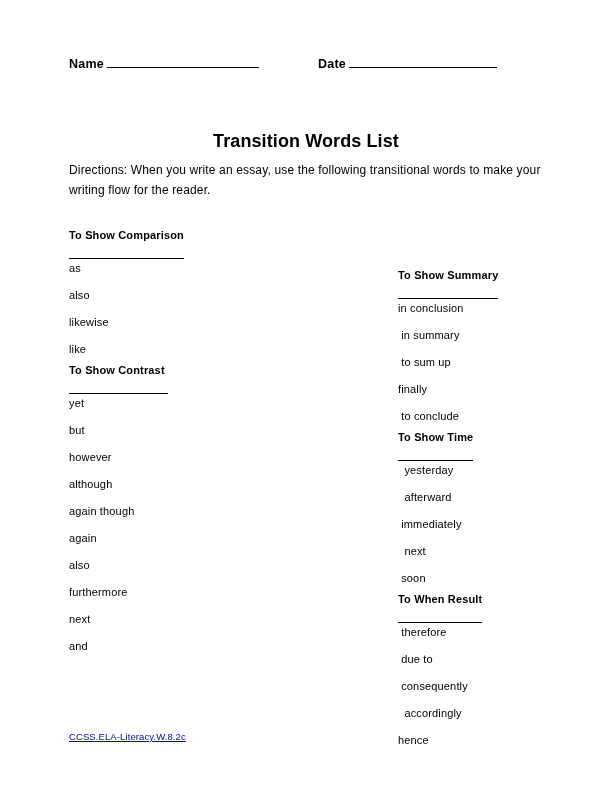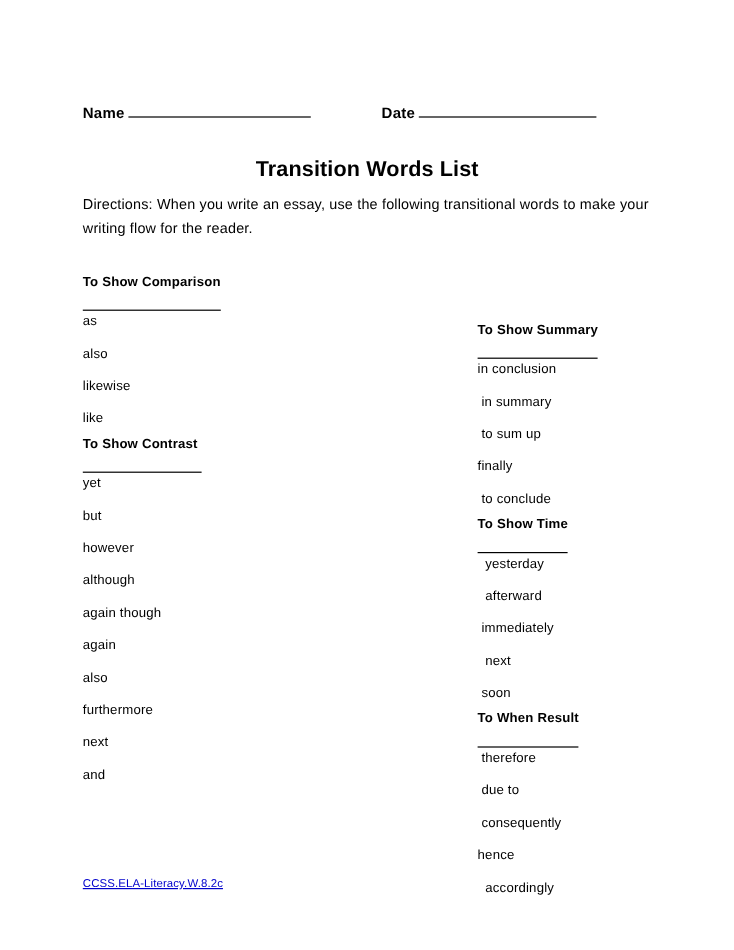--- a/index.html
+++ b/index.html
@@ -22,21 +22,21 @@
     top: 0;
     width: 612px;
     height: 792px;
     background: #ffffff;
   }
 
   
   .namedate-row {
     position: absolute;
     left: 69px;
-    top: 86px;
+    top: 56px;
     width: 470px;
     height: 20px;
   }
   .field-group {
     position: absolute;
     top: 0;
     display: flex;
     align-items: baseline;
     white-space: nowrap;
   }
@@ -218,22 +218,22 @@
           <li class="word-item"> soon</li>
         </ul>
       </div>
 
       <div class="section">
         <div class="section-heading"><span>To When Result</span></div>
         <ul class="word-list">
           <li class="word-item"> therefore</li>
           <li class="word-item"> due to</li>
           <li class="word-item"> consequently</li>
+          <li class="word-item">  accordingly</li>
           <li class="word-item">hence</li>
-          <li class="word-item">  accordingly</li>
         </ul>
       </div>
 
     </div>
 
   </div>
 
   <a class="footer-link">CCSS.ELA-Literacy.W.8.2c</a>
 
 </div>

